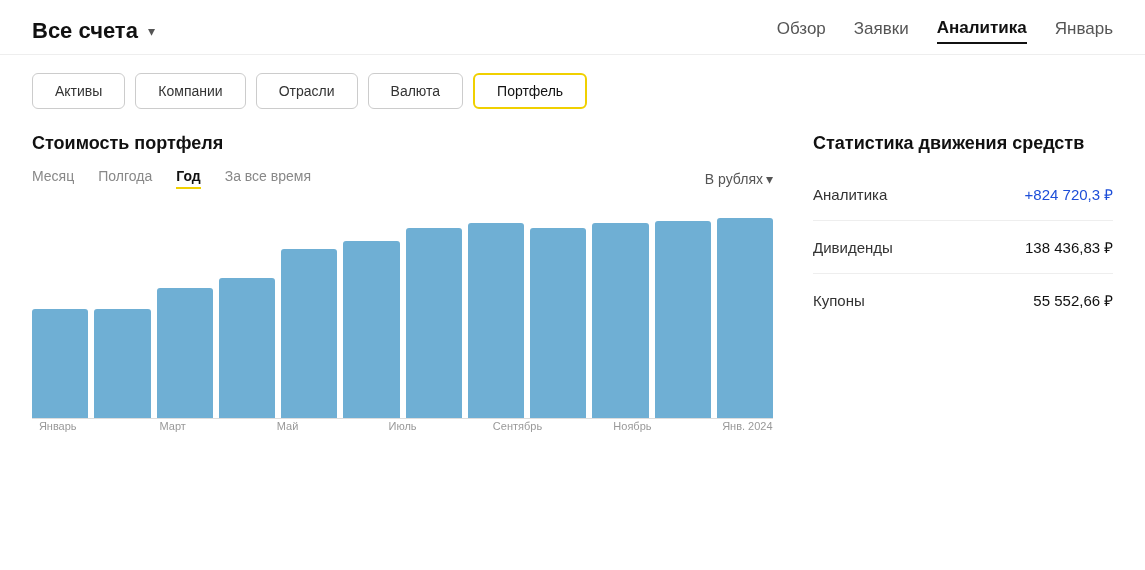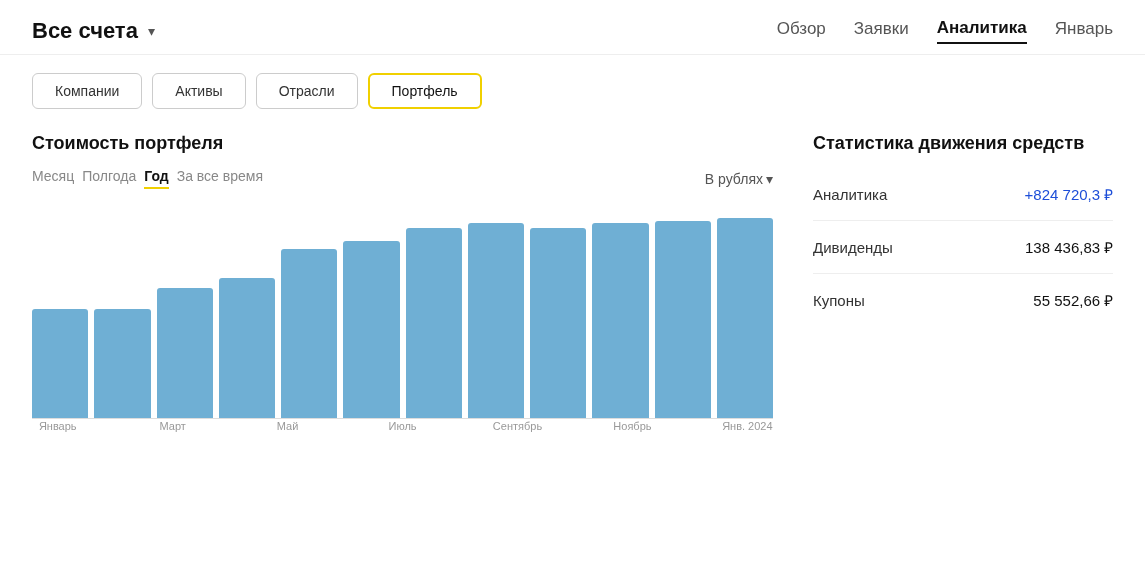--- a/index.html
+++ b/index.html
@@ -106,21 +106,21 @@
 
     .period-row {
       display: flex;
       align-items: center;
       justify-content: space-between;
       margin-bottom: 10px;
     }
 
     .period-tabs {
       display: flex;
-      gap: 8px;
+      gap: 24px;
     }
 
     .period-tab {
       font-size: 14px;
       color: #888;
       cursor: pointer;
       padding-bottom: 3px;
     }
 
     .period-tab.active {
@@ -216,23 +216,24 @@
 
   <a class="nav-item">Обзор</a>
       <a class="nav-item">Заявки</a>
       <a class="nav-item active">Аналитика</a>
       <a class="nav-item">Январь</a>
     </nav>
 </div>
 
 <div class="tabs-section">
 
-<button class="tab-btn">Компании</button>
-    <button class="tab-btn">Активы</button>
+<button class="tab-btn">Активы</button>
+    <button class="tab-btn">Компании</button>
     <button class="tab-btn">Отрасли</button>
+    <button class="tab-btn">Валюта</button>
     <button class="tab-btn active">Портфель</button>
   </div>
 
 <div class="main-content">
 
   <div class="left-panel">
     <div class="section-title">Стоимость портфеля</div>
     <div class="period-row">
       <div class="period-tabs">
 

